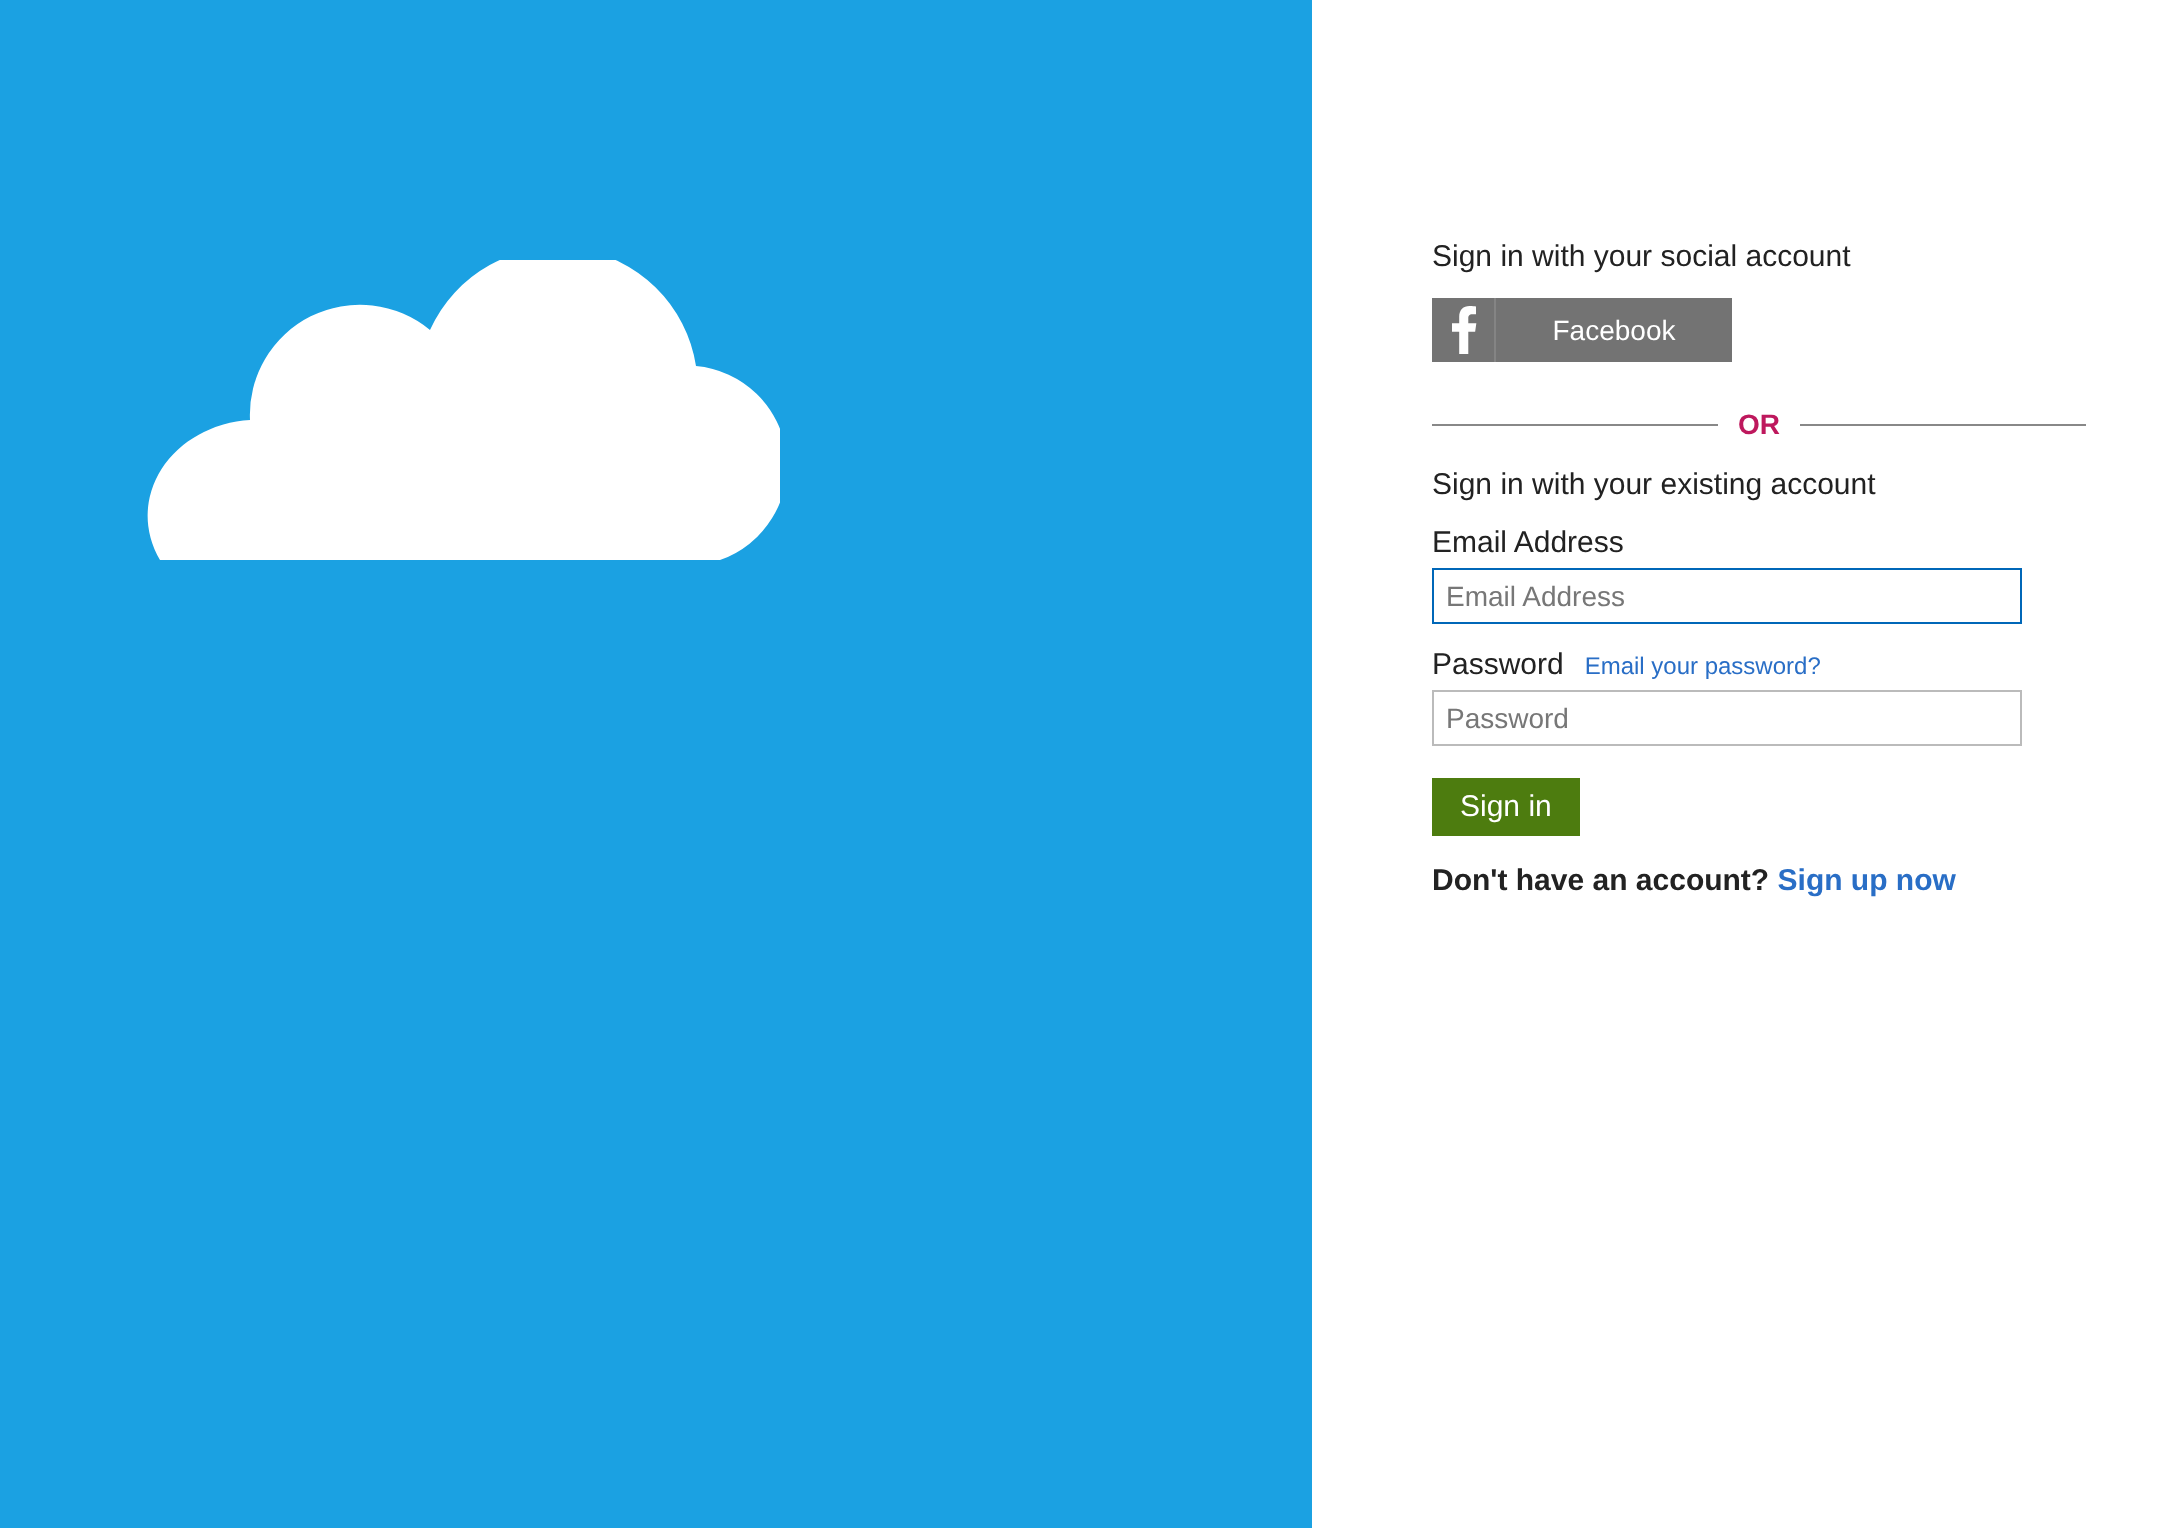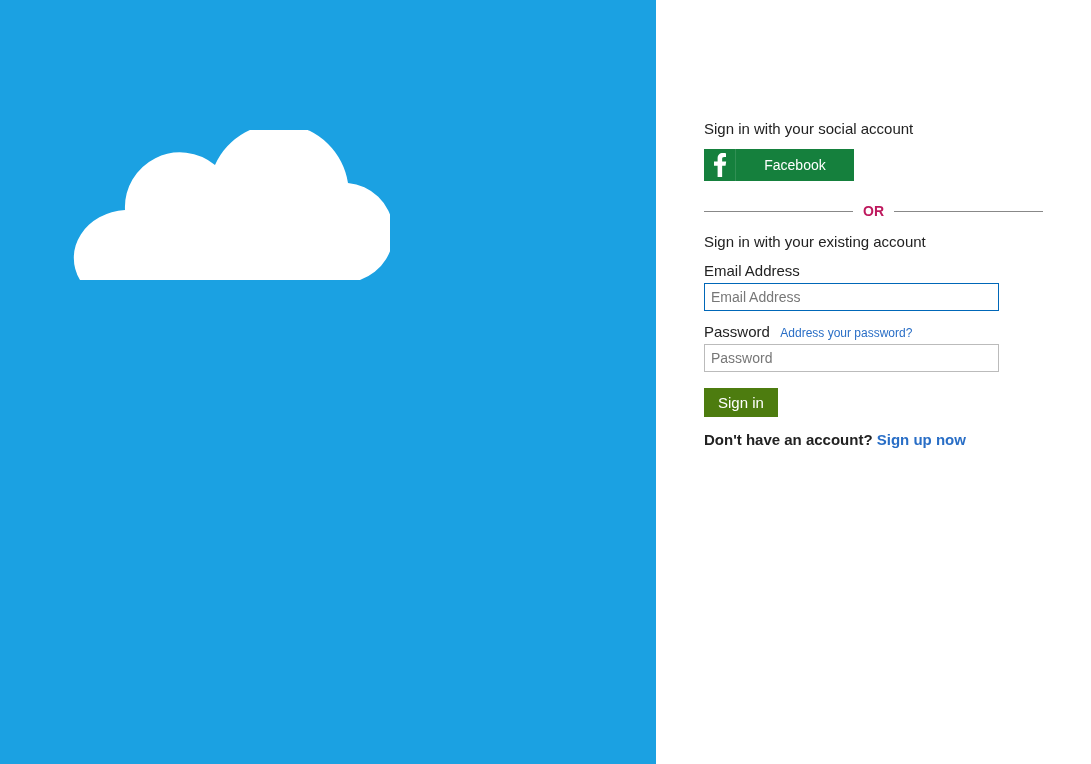--- a/index.html
+++ b/index.html
@@ -1,17 +1,17 @@
 <!DOCTYPE html>
 <html><head>
 <meta charset="utf-8">
 <style>
   * { box-sizing: border-box; margin: 0; padding: 0; }
   html, body { width: 1091px; height: 764px; font-family: "Segoe UI", Arial, sans-serif; color: #222; }
-  .container { display: flex; width: 100%; height: 100%; }
+  .container { display: flex; width: 100%; height: 100%; gap: 12px; }
   .left-panel {
     width: 656px;
     height: 100%;
     background: #1ba1e2;
     position: relative;
     overflow: hidden;
   }
   .cloud {
     position: absolute;
     top: 130px;
@@ -27,21 +27,21 @@
     font-size: 15px;
     font-weight: 400;
     color: #222;
     margin-bottom: 12px;
   }
   .facebook-btn {
     display: inline-flex;
     align-items: center;
     width: 150px;
     height: 32px;
-    background: #15803d;
+    background: #737373;
     color: #fff;
     border: none;
     cursor: pointer;
     font-size: 14px;
     padding: 0;
   }
   .facebook-btn .fb-icon-wrap {
     width: 32px;
     height: 32px;
     display: flex;
@@ -157,21 +157,21 @@
 
     <div class="section-heading">Sign in with your existing account</div>
 
     <div class="field-group">
       <label class="field-label">Email Address</label>
       <input type="text" class="text-input focused" placeholder="Email Address" style="">
     </div>
 
     <div class="field-group">
       <label class="field-label">Password</label>
-      <a class="forgot-link">Address your password?</a>
+      <a class="forgot-link">Email your password?</a>
       <input type="password" class="text-input" placeholder="Password" style="">
     </div>
 
     <button class="signin-btn">Sign in</button>
 
     <div class="signup-row">
       <span>Don't have an account? </span><a class="signup-link">Sign up now</a>
     </div>
 
   </div>

